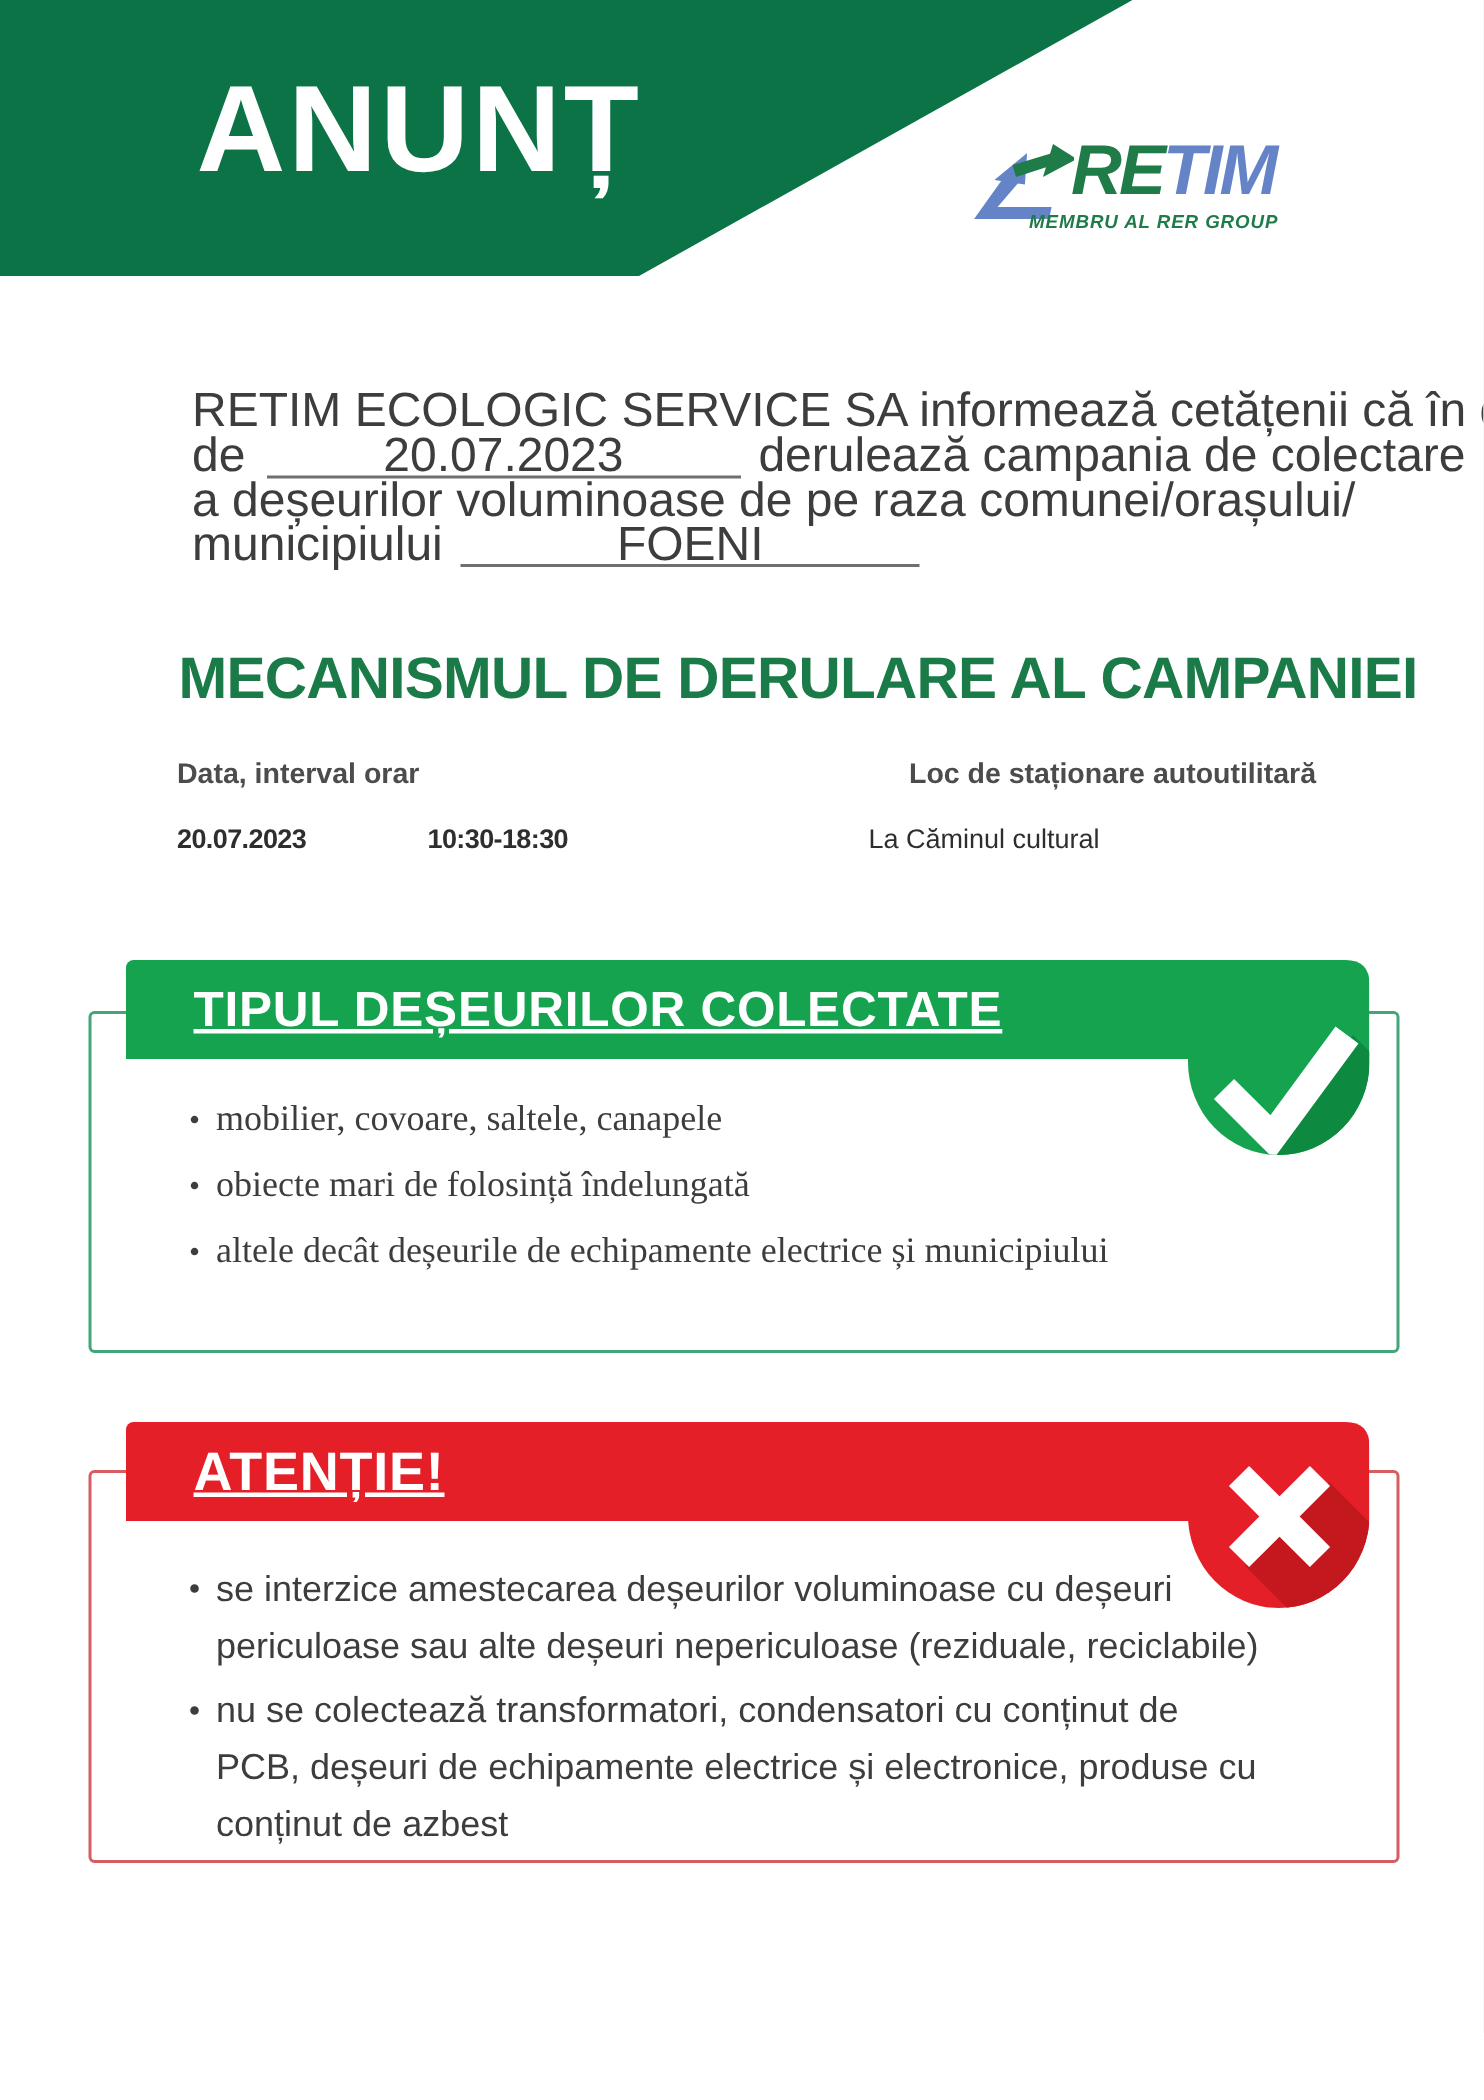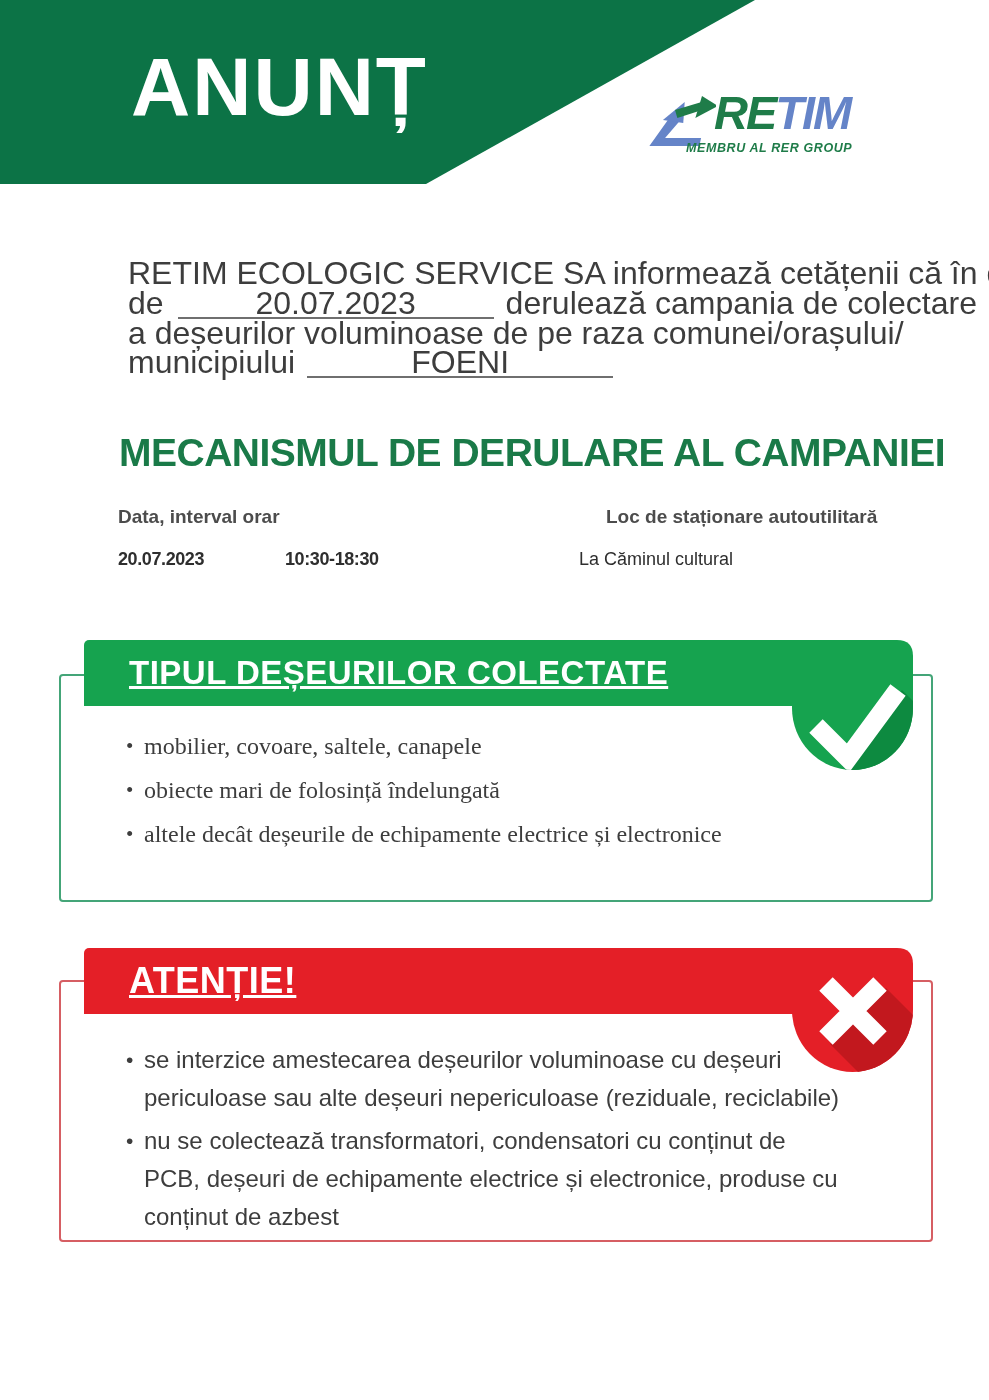--- a/index.html
+++ b/index.html
@@ -133,21 +133,21 @@
     <g clip-path="url(#clip-check)">
       <rect width="121" height="130" style="fill: rgb(22, 163, 79);"></rect>
       <path d="M50 126 L110 50 L206 146 L146 222 Z" style="fill: rgb(13, 138, 64);"></path>
       <path d="M24 86 L56 118 L106 50" fill="none" stroke-width="19" style="stroke: rgb(255, 255, 255);"></path>
     </g>
   </svg>
   <ul class="bullets bullets-collected" style="color: rgb(61, 61, 61); font-family: Liberation Serif, serif;">
 
   <li>mobilier, covoare, saltele, canapele</li>
       <li>obiecte mari de folosință îndelungată</li>
-      <li>altele decât deșeurile de echipamente electrice și electronice</li>
+      <li>altele decât deșeurile de echipamente electrice și municipiului</li>
     </ul>
 
   <div class="outline-box outline-warning" style="border-color: rgb(214, 94, 99);"></div>
   <div class="header-bar bar-warning" style="background-color: rgb(228, 31, 39);">
     <span class="bar-title">ATENȚIE!</span>
   </div>
   <svg class="badge badge-x" viewBox="0 0 121 124">
     <defs>
       <clipPath id="clip-x">
           <path d="M0 0 H105 Q121 0 121 16 V62 A60.5 62 0 0 1 0 62 Z"></path>

